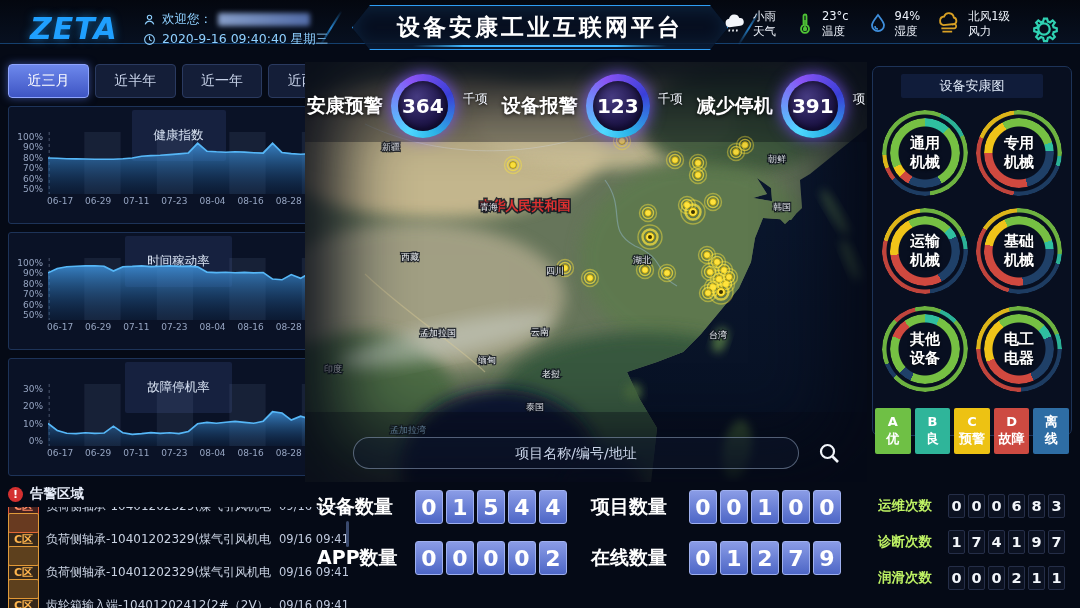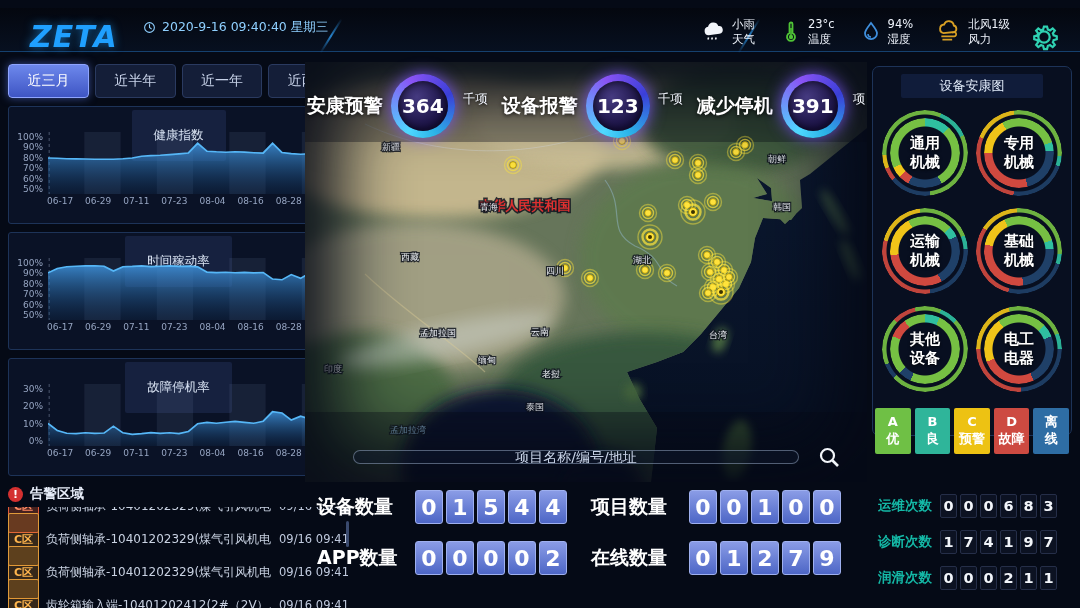--- a/index.html
+++ b/index.html
@@ -1,30 +1,30 @@
 <!DOCTYPE html>
 <html><head>
 <meta charset="utf-8">
 <style>
   *{margin:0;padding:0;box-sizing:border-box}
   html,body{background:#02040a}
   body{font-family:"DejaVu Sans","Liberation Sans",sans-serif}
   .page{position:relative;width:1080px;height:608px;background:#050a16;overflow:hidden;color:#dfe6f2}
 
   
-  .header{position:absolute;left:0;top:8px;width:1080px;height:44px;background:linear-gradient(180deg,#04070f,#071020);border-bottom:1px solid #15406e}
+  .header{position:absolute;left:0;top:0;width:1080px;height:44px;background:linear-gradient(180deg,#04070f,#071020);border-bottom:1px solid #15406e}
   .logo{position:absolute;left:30px;top:11px;font-size:30px;font-weight:900;font-style:italic;letter-spacing:1px;color:#1fa0ff;text-shadow:0 0 10px rgba(31,160,255,.6)}
   .welcome{position:absolute;left:143px;top:9px;font-size:12.5px;color:#8fd0ff}
   .wrow{display:flex;align-items:center;height:20px;gap:6px;white-space:nowrap}
   .blurname{display:inline-block;width:92px;height:13px;border-radius:2px;background:linear-gradient(90deg,#9db8e8,#5f7cc0);filter:blur(2.5px);opacity:.85}
   .title-wrap{position:absolute;left:50%;top:5px;transform:translateX(-50%);width:376px;height:45px;display:flex;align-items:center;justify-content:center;border:1px solid #2e9df3;background:rgba(8,16,34,.85);box-shadow:0 0 12px rgba(46,157,243,.45), inset 0 0 20px rgba(46,157,243,.2);clip-path:polygon(18px 0,calc(100% - 18px) 0,100% 50%,calc(100% - 18px) 100%,18px 100%,0 50%)}
   .title-wrap::after{content:'';position:absolute;bottom:2px;left:16%;width:68%;height:2px;background:linear-gradient(90deg,transparent,#3fb6ff 20%,#3fb6ff 80%,transparent)}
   .page-title{font-size:23px;font-weight:bold;color:#ffffff;letter-spacing:3px}
   .hdr-slash{position:absolute;top:8px;width:2px;height:40px;background:linear-gradient(180deg,transparent,#2e9df3,transparent);transform:rotate(32deg);opacity:.8}
-  .weather{position:absolute;right:70px;top:9px;display:flex;gap:24px;}
+  .weather{position:absolute;right:70px;top:9px;display:flex;gap:17px;}
   .witem{display:flex;align-items:center;gap:5px}
   .wtxt{display:flex;flex-direction:column;font-size:11.5px;line-height:1.3;color:#eef3fb;white-space:nowrap}
   .gear{position:absolute;right:18px;top:11px;width:36px;height:36px;cursor:pointer}
 
   
   .leftcol{position:absolute;left:8px;top:64px;width:341px;height:540px}
   .range-row{display:flex;gap:6px;height:34px}
   .rbtn{flex:1;display:flex;align-items:center;justify-content:center;font-size:14px;color:#c7d2e8;background:#141e38;border:1px solid #2a3a60;border-radius:4px;cursor:pointer}
   .rbtn.active{background:linear-gradient(180deg,#6d88ec,#3e55c4);border-color:#8ea4ff;color:#fff;box-shadow:0 0 8px rgba(90,120,230,.6)}
   .chart-panel{margin-top:8px;height:118px;background:rgba(11,19,40,.92);border:1px solid #1d3358;border-radius:3px;padding:3px 4px 2px}
@@ -50,21 +50,21 @@
   .maparea{position:absolute;left:305px;top:62px;width:562px;height:420px;background:#0a1428}
   .mapsvg{position:absolute;inset:0;width:100%;height:100%}
   .mapvig{position:absolute;inset:0;box-shadow:inset 0 0 70px 35px rgba(5,10,22,.95);pointer-events:none}
   .stats-row{position:absolute;left:0;right:0;top:12px;display:flex;justify-content:center;align-items:center;gap:14px}
   .sgroup{display:flex;align-items:center;gap:8px}
   .slabel{font-size:19px;font-weight:bold;color:#fff;text-shadow:0 1px 4px rgba(0,0,0,.9)}
   .statring{width:64px;height:64px;border-radius:50%;background:conic-gradient(from 210deg,#4fd8ff,#8a53f5 35%,#3a3fd8 60%,#2bb3e8 85%,#4fd8ff);box-shadow:0 0 16px rgba(125,85,255,.85);display:flex;align-items:center;justify-content:center}
   .statinner{width:50px;height:50px;border-radius:50%;background:radial-gradient(circle at 38% 32%,#453a80,#181040 70%);display:flex;align-items:center;justify-content:center;color:#fff;font-size:20px;font-weight:bold;box-shadow:inset 0 0 8px rgba(0,0,0,.7)}
   .sunit{font-size:12.5px;color:#f0f4fc;text-shadow:0 1px 3px rgba(0,0,0,.9);margin-bottom:14px}
   .search-row{position:absolute;left:48px;right:26px;bottom:13px;display:flex;align-items:center}
-  .search{flex:1;height:14px;border-radius:16px;background:rgba(15,25,50,.38);border:1px solid rgba(170,190,220,.45);outline:none;color:#e6ecf8;font-size:14px;text-align:center;font-family:inherit}
+  .search{flex:1;height:32px;border-radius:16px;background:rgba(15,25,50,.38);border:1px solid rgba(170,190,220,.45);outline:none;color:#e6ecf8;font-size:14px;text-align:center;font-family:inherit}
   .search::placeholder{color:#c9d4e8}
   .searchicon{margin-left:18px;cursor:pointer}
 
   
   .ccounters{position:absolute;left:317px;top:490px;width:548px}
   .crow{display:flex;align-items:center;margin-bottom:17px}
   .cgroup{display:flex;align-items:center;width:274px}
   .clabel{min-width:88px;font-size:19px;font-weight:bold;color:#fff;margin-right:10px;white-space:nowrap}
   .digits{display:flex}
   .digit{display:flex;align-items:center;justify-content:center;font-weight:bold;color:#fff}
@@ -77,39 +77,50 @@
   .gauge-grid{display:flex;flex-wrap:wrap;justify-content:space-evenly;padding:6px 4px 0}
   .gauge{position:relative;width:86px;height:86px;margin:6px 3px;cursor:pointer}
   .gring{position:absolute;border-radius:50%}
   .gring.outer{inset:0;transform:rotate(22deg);opacity:.92;-webkit-mask:radial-gradient(closest-side,transparent calc(100% - 5px),#000 calc(100% - 4px));mask:radial-gradient(closest-side,transparent calc(100% - 5px),#000 calc(100% - 4px))}
   .gring.inner{inset:8px;-webkit-mask:radial-gradient(closest-side,transparent calc(100% - 9px),#000 calc(100% - 8px));mask:radial-gradient(closest-side,transparent calc(100% - 9px),#000 calc(100% - 8px))}
   .glabel{position:absolute;inset:0;display:flex;flex-direction:column;align-items:center;justify-content:center;color:#fff;font-size:15px;font-weight:bold;line-height:1.25;text-shadow:0 1px 3px rgba(0,0,0,.85)}
   .legend-row{display:flex;justify-content:center;margin-top:10px}
   .lg{width:37px;height:46px;margin:0 2px;border-radius:2px;display:flex;flex-direction:column;align-items:center;justify-content:center;color:#fff;font-size:13px;font-weight:bold;line-height:1.3}
   .rcounters{position:absolute;left:878px;top:494px;width:196px}
   .rcrow{display:flex;align-items:center;margin-bottom:12px}
-  .rclabel{min-width:62px;font-size:13.5px;font-weight:bold;color:#14b8a6;white-space:nowrap}
+  .rclabel{min-width:62px;font-size:13.5px;font-weight:bold;color:#bef264;margin-right:8px;white-space:nowrap}
 </style>
 </head>
 <body>
 
 <div class="page">
 
   <div class="header">
     <div class="logo">ZETA</div>
     <div class="welcome">
+      <div class="wrow">
+        <svg width="13" height="13" viewBox="0 0 24 24">
+            <circle cx="12" cy="8" r="4" fill="none" stroke="#8fd0ff" stroke-width="2"></circle>
+            <path d="M4 21c1.5-4 5-6 8-6s6.5 2 8 6" fill="none" stroke="#8fd0ff" stroke-width="2"></path>
+          </svg>
+        <span>欢迎您：</span>
+        <span class="blurname"></span>
+      </div>
       <div class="wrow">
         <svg width="13" height="13" viewBox="0 0 24 24">
             <circle cx="12" cy="12" r="9" fill="none" stroke="#8fd0ff" stroke-width="2"></circle>
             <path d="M12 6v6l4 3" fill="none" stroke="#8fd0ff" stroke-width="2"></path>
           </svg>
         <span>2020-9-16 09:40:40 星期三</span>
       </div>
     </div>
     <div class="hdr-slash" style="left:330px"></div>
+    <div class="title-wrap">
+      <span class="page-title">设备安康工业互联网平台</span>
+    </div>
     <div class="hdr-slash" style="left:748px"></div>
     <div class="weather">
       <div class="witem">
         <svg width="26" height="26" viewBox="0 0 24 24">
             <path d="M7 15a4 4 0 01-.5-7.9A5 5 0 0116 6.5 3.5 3.5 0 0117 13.6z" fill="#f2f5fa"></path>
             <g stroke="#f2f5fa" stroke-width="1.4">
               <line x1="7" y1="17" x2="6.4" y2="19"></line>
               <line x1="10.5" y1="17" x2="9.9" y2="19"></line>
               <line x1="14" y1="17" x2="13.4" y2="19"></line>
             </g>

